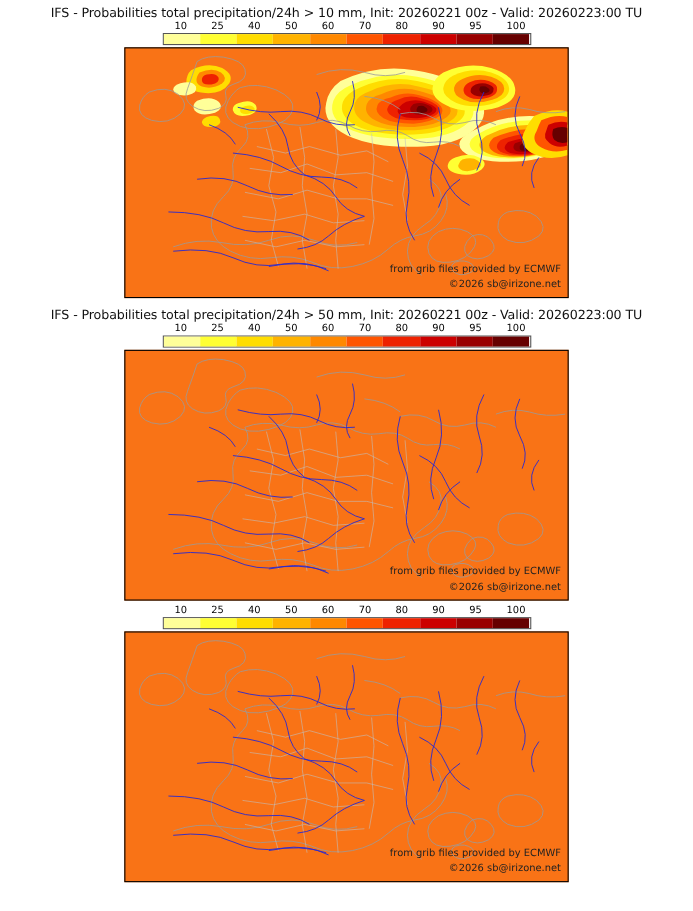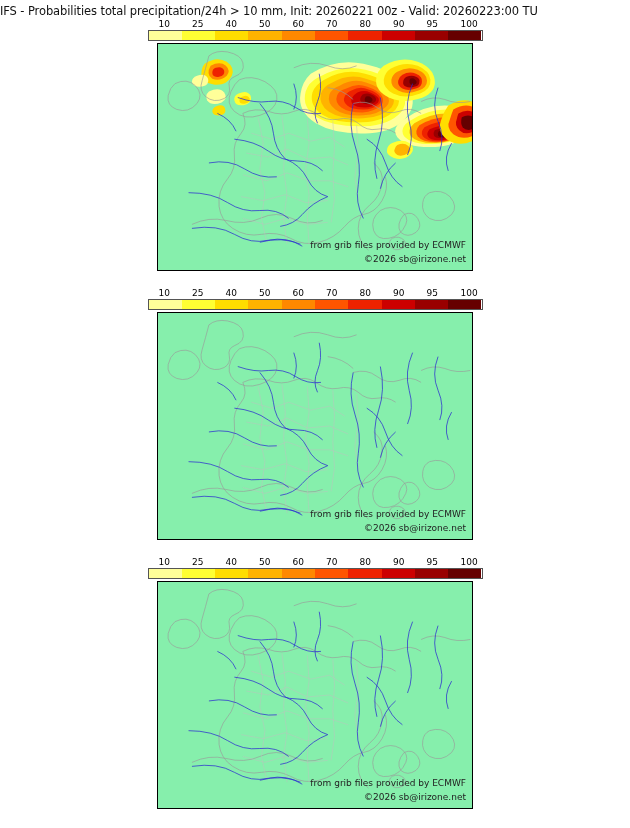--- a/index.html
+++ b/index.html
@@ -14,20 +14,21 @@
     color: #000000;
     overflow: hidden;
   }
   .panel {
     position: relative;
     width: 630px;
   }
   .panel-title {
     font-size: 11.5px;
     color: #111111;
+    text-align: center;
     padding-top: 4px;
     padding-bottom: 1px;
     white-space: nowrap;
     letter-spacing: -0.1px;
   }
   .colorbar-wrap {
     position: relative;
     width: 335px;
     margin: 0 auto;
     height: 22px;
@@ -50,25 +51,25 @@
     display: flex;
     border: 1px solid #555;
     box-sizing: border-box;
   }
   .cb-cell {
     flex: 1 1 0;
     height: 100%;
   }
   .map-frame {
     position: relative;
-    width: 316px;
+    width: 404px;
     height: 228px;
-    margin: 2px auto 17px auto;
+    margin: 2px auto 4px auto;
     border: 1px solid #000000;
-    background: #86efac;
+    background: #f97316;
     overflow: hidden;
     box-sizing: border-box;
   }
   .map-frame.tall { height: 228px; }
   .map-svg {
     position: absolute;
     left: 0; top: 0;
     width: 100%;
     height: 100%;
   }
@@ -226,20 +227,21 @@
         <path d="M280 120 q-14 10 -18 26"></path>
         <path d="M346 100 q-10 14 -4 28"></path>
       </g>
     </svg>
     <div class="credit-ecmwf">from grib files provided by ECMWF</div>
     <div class="credit-site">©2026 sb@irizone.net</div>
   </div>
 </div>
 
 <div class="panel">
+  <div class="panel-title">IFS - Probabilities total precipitation/24h &gt; 50 mm, Init: 20260221 00z - Valid: 20260223:00 TU</div>
 
   <div class="colorbar-wrap">
     <div class="cb-labels">
       <span style="left:5%">10</span>
       <span style="left:15%">25</span>
       <span style="left:25%">40</span>
       <span style="left:35%">50</span>
       <span style="left:45%">60</span>
       <span style="left:55%">70</span>
       <span style="left:65%">80</span>

